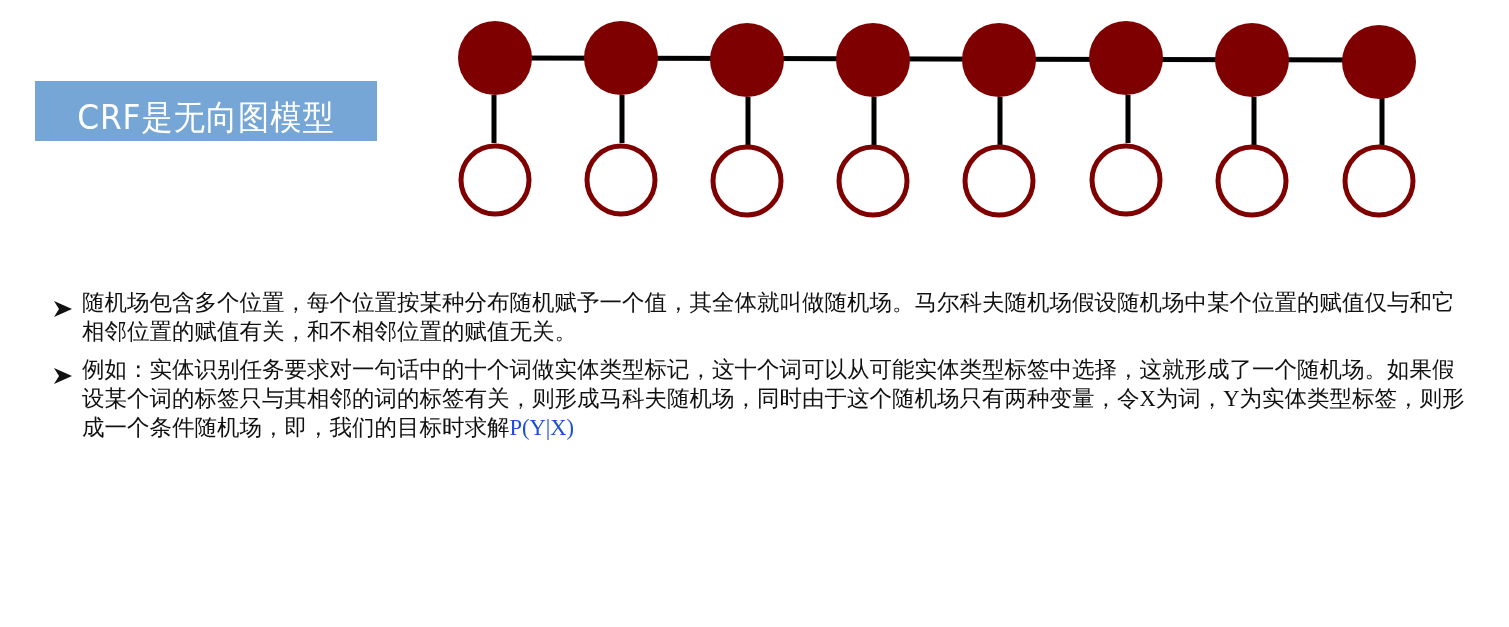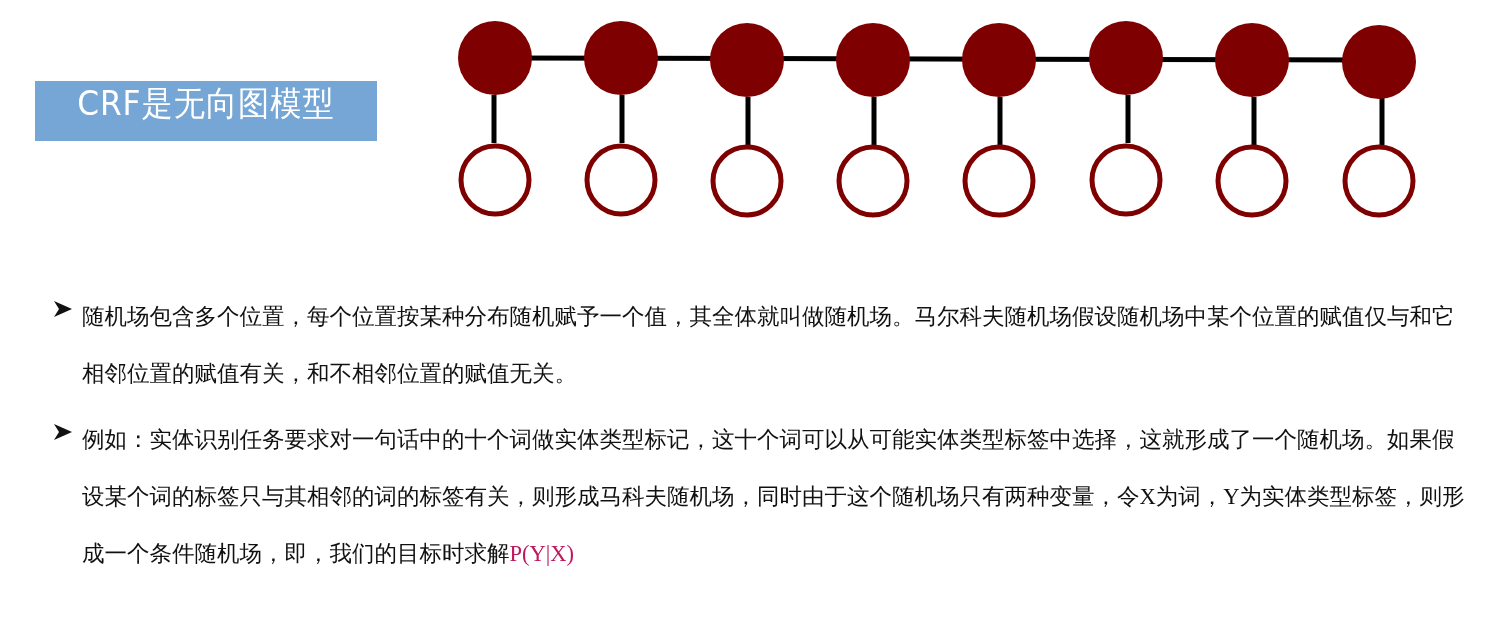--- a/index.html
+++ b/index.html
@@ -1,27 +1,27 @@
 <!DOCTYPE html>
 <html><head>
 <meta charset="utf-8">
 <style>
   html, body { margin:0; padding:0; background:#ffffff; }
   body { width:1509px; height:627px; position:relative; overflow:hidden;
          font-family: "Liberation Serif", "DejaVu Serif", serif; color:#111; }
   .title-box { position:absolute; left:35px; top:81px; width:342px; height:60px;
-               background:#76a6d6; display:flex; align-items:flex-start; justify-content:center; }
+               background:#76a6d6; display:flex; align-items:flex-end; justify-content:center; }
   .title-text { color:#ffffff; font-family:"DejaVu Sans", "Liberation Sans", sans-serif;
                 font-size:34px; letter-spacing:1px; transform:scaleX(0.92); }
   svg.graph { position:absolute; left:0; top:0; }
   .bullets { position:absolute; left:52px; top:288px; width:1420px; }
-  .bullet { position:relative; padding-left:30px; font-size:22.5px; line-height:57px;
+  .bullet { position:relative; padding-left:30px; font-size:22.5px; line-height:29px;
             margin-bottom:9px; }
   .bullet .arrow { position:absolute; left:0; top:0; width:22px; height:47px; }
-  .red { color:#be185d; }
+  .red { color:#1d4ed8; }
 </style>
 </head>
 <body>
 
 <div class="title-box">
   <span class="title-text">CRF是无向图模型</span>
 </div>
 
 <svg class="graph" width="1509" height="240">
   <g stroke="#000" stroke-width="5">

